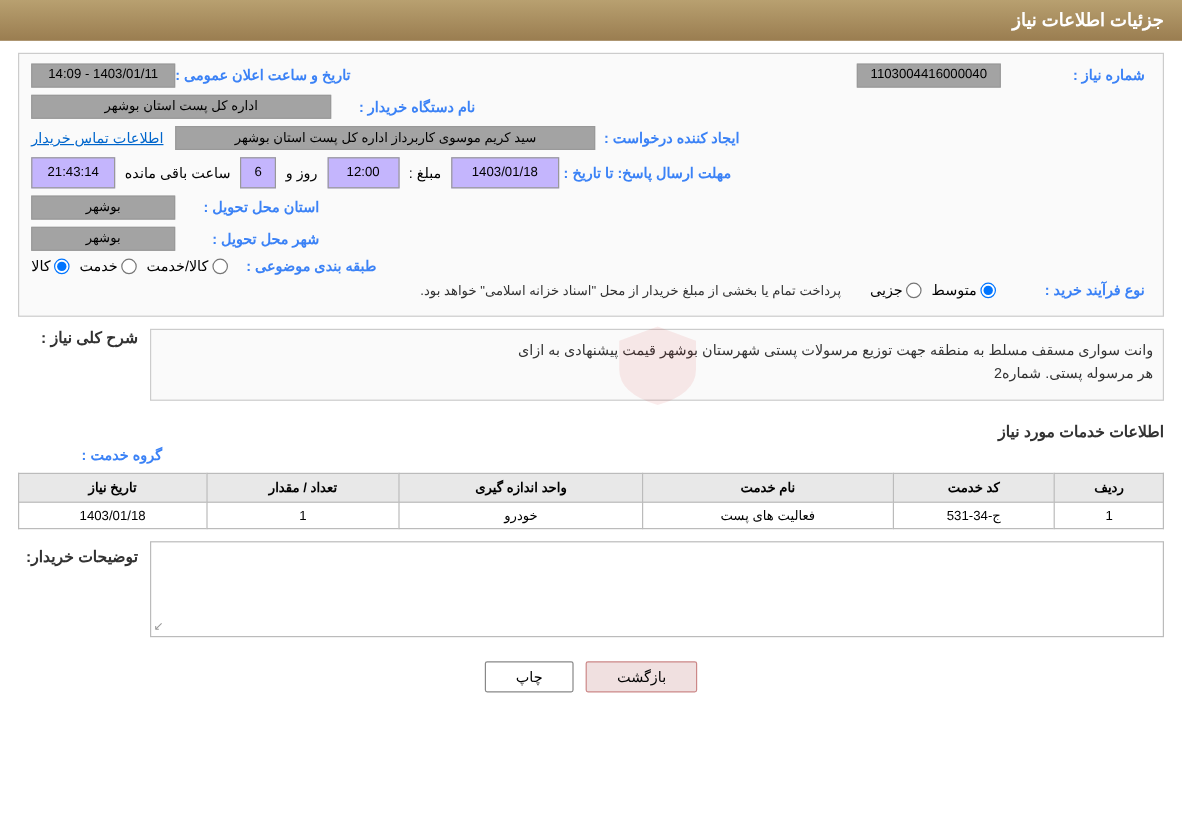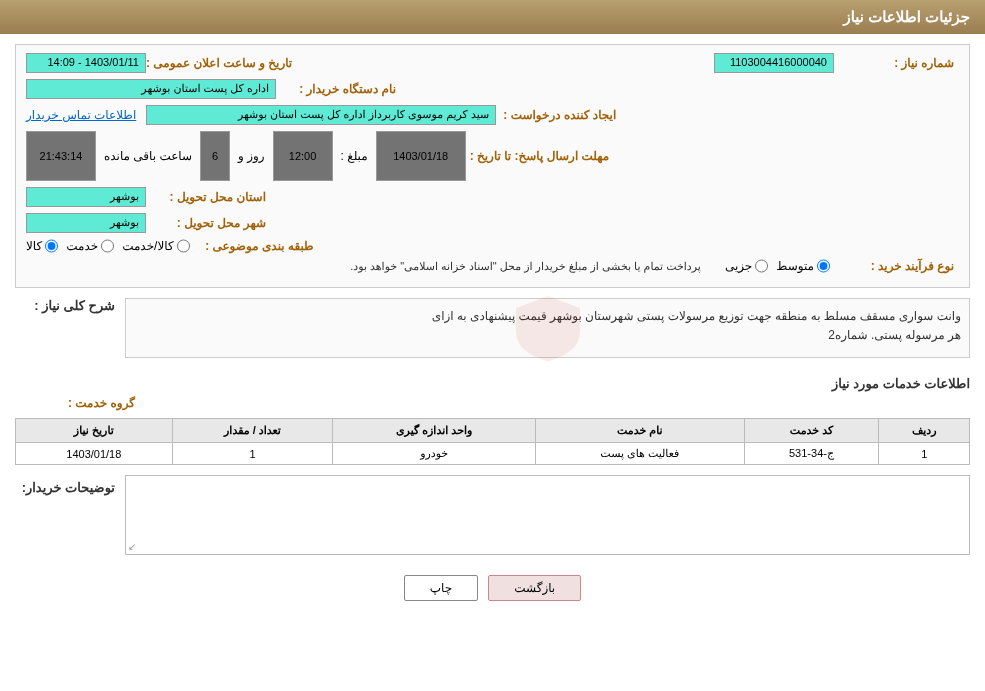--- a/index.html
+++ b/index.html
@@ -33,34 +33,34 @@
       background: #fafafa;
     }
     .row {
       display: flex;
       align-items: center;
       margin-bottom: 6px;
       flex-direction: row;
       justify-content: flex-end;
     }
     .label {
-      color: #a16207;
+      color: #3b82f6;
       font-weight: bold;
       margin-right: 5px;
       white-space: nowrap;
       min-width: 120px;
       text-align: right;
     }
     .value-box {
       border: 1px solid #999;
-      background: #5eead4;
+      background: #a3a3a3;
       padding: 2px 6px;
       min-height: 20px;
       min-width: 200px;
-      text-align: right;
+      text-align: center;
       font-size: 11px;
     }
     .value-box.wide {
       min-width: 350px;
     }
     .value-box.medium {
       min-width: 250px;
     }
     .value-box.narrow {
       min-width: 120px;
@@ -74,22 +74,22 @@
     .row-complex {
       display: flex;
       align-items: center;
       margin-bottom: 6px;
       flex-direction: row;
       justify-content: flex-end;
       gap: 4px;
     }
     .small-box {
       border: 1px solid #999;
-      background: #737373;
-      padding: 18px 6px;
+      background: #c4b5fd;
+      padding: 6px 6px;
       min-height: 20px;
       text-align: center;
       font-size: 11px;
     }
     .radio-group {
       display: flex;
       align-items: center;
       gap: 8px;
     }
     .radio-item {

